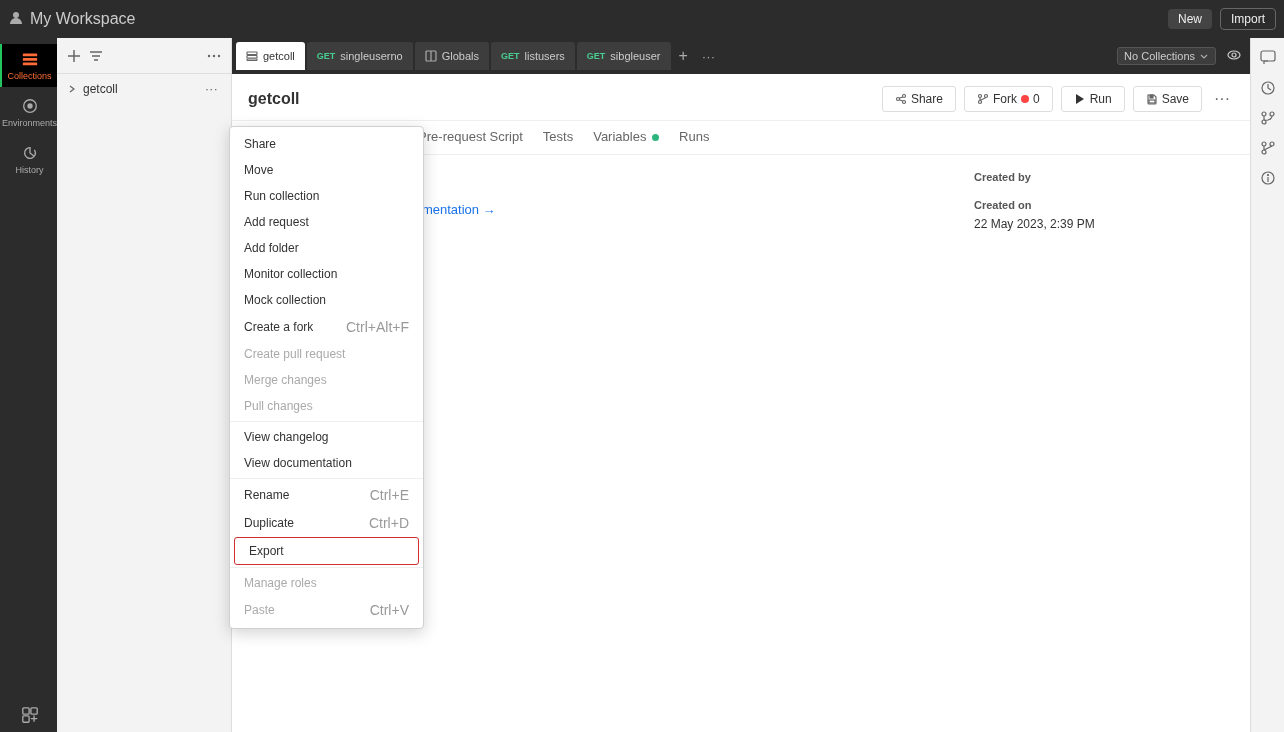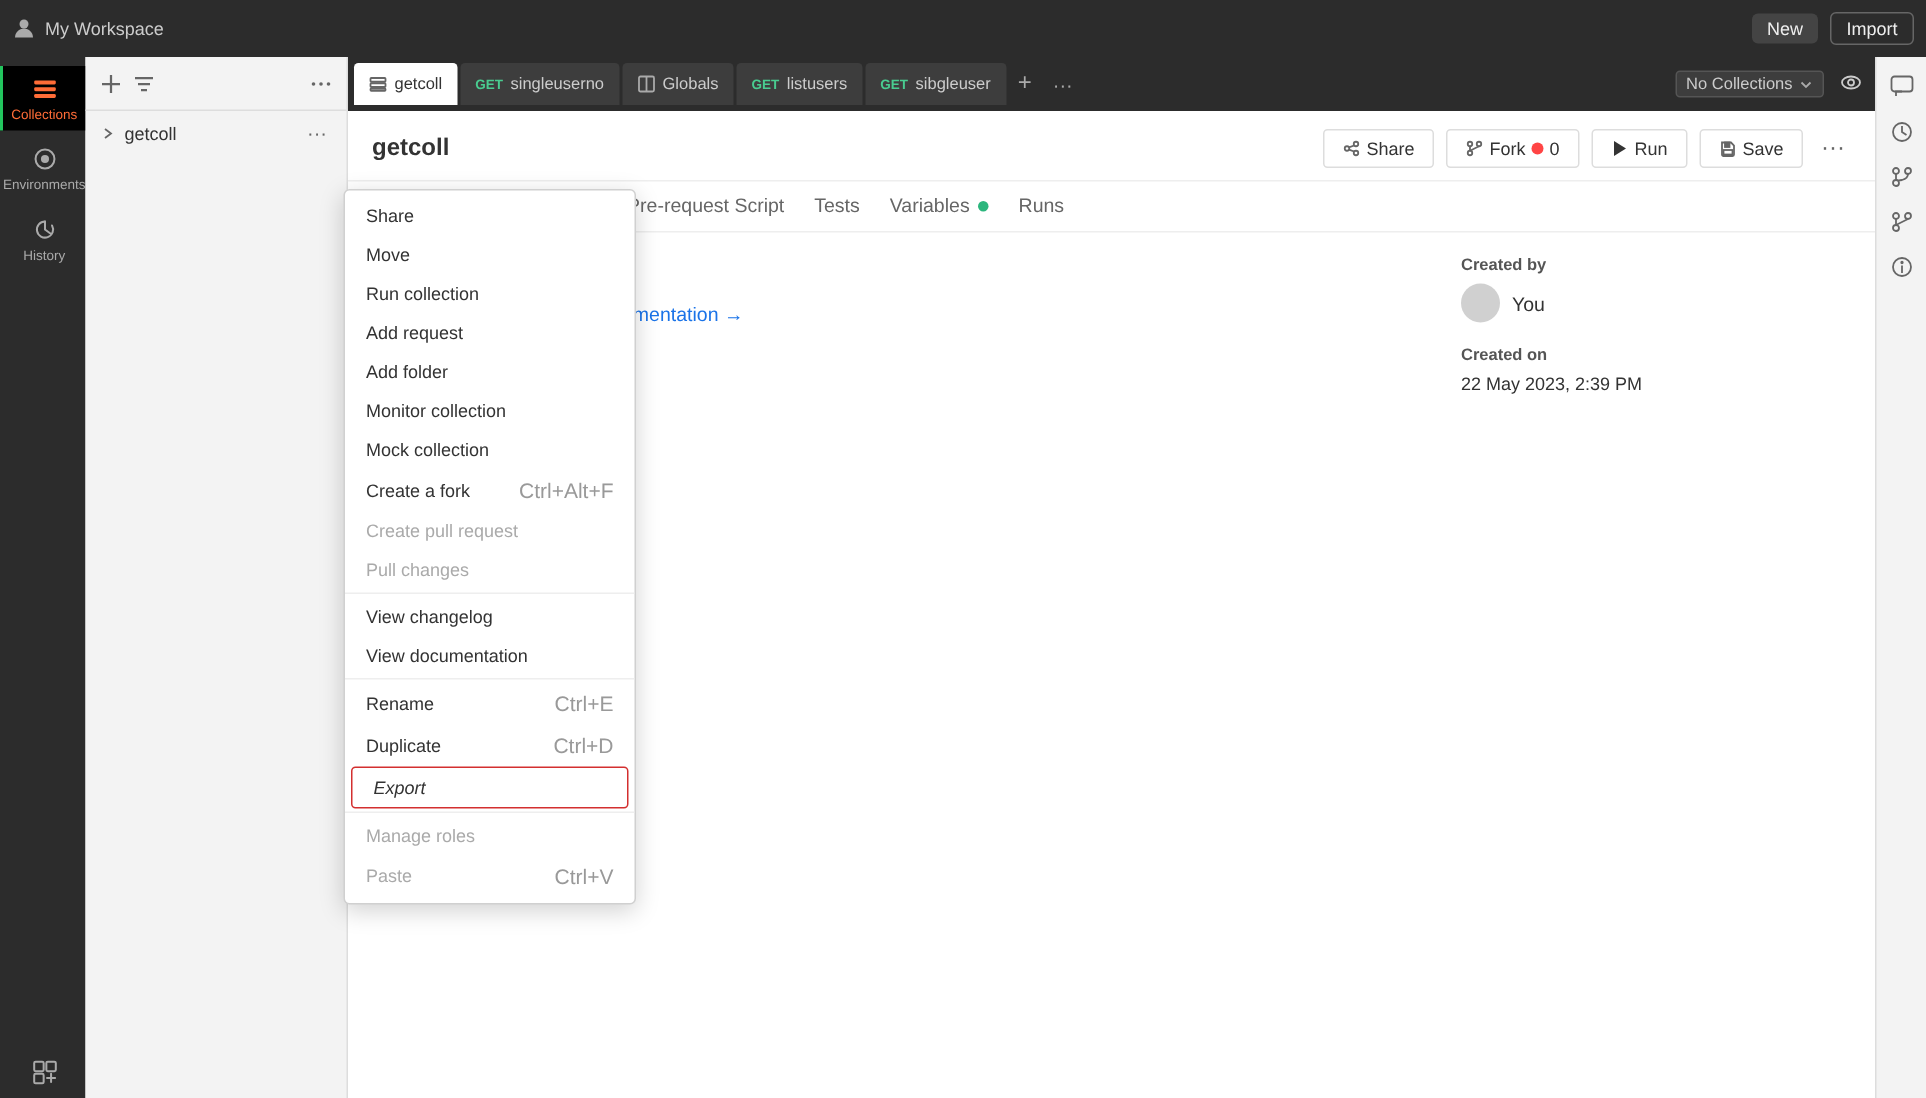--- a/index.html
+++ b/index.html
@@ -1,21 +1,21 @@
 <!DOCTYPE html>
 <html><head>
   <meta charset="utf-8">
   <style>
     * { box-sizing: border-box; margin: 0; padding: 0; }
     body { font-family: -apple-system, BlinkMacSystemFont, 'Segoe UI', sans-serif; font-size: 13px; background: #fff; overflow: hidden; width: 1284px; height: 732px; }
 
     
     .app { display: flex; flex-direction: column; height: 732px; width: 1284px; }
     .titlebar { display: flex; align-items: center; height: 38px; background: #2c2c2c; padding: 0 8px; gap: 8px; flex-shrink: 0; }
-    .titlebar-workspace { color: #ccc; font-size: 12px; display: flex; align-items: center; gap: 6px; margin-right: auto; }
+    .titlebar-workspace { color: #ccc; font-size: 16px; display: flex; align-items: flex-start; gap: 6px; margin-right: auto; }
     .titlebar-workspace svg { width: 16px; height: 16px; fill: #aaa; }
     .titlebar-btn { background: #444; color: #eee; border: none; border-radius: 4px; padding: 3px 10px; font-size: 12px; cursor: pointer; }
     .titlebar-btn.import { background: transparent; border: 1px solid #666; }
 
     .main-area { display: flex; flex: 1; overflow: hidden; }
 
     
     .icon-sidebar { width: 57px; background: #2c2c2c; display: flex; flex-direction: column; align-items: center; padding-top: 6px; gap: 4px; flex-shrink: 0; }
     .icon-sidebar-item { display: flex; flex-direction: column; align-items: center; padding: 6px 0; width: 100%; cursor: pointer; color: #aaa; font-size: 9px; gap: 3px; border-left: 2px solid transparent; }
     .icon-sidebar-item.active { color: #ff6c37; border-left: 2px solid #22c55e; background: #000000; }
@@ -196,39 +196,42 @@
               <span>Mock collection</span>
             </div>
           <div class="menu-item">
             <span>Create a fork</span>
             <span class="shortcut">Ctrl+Alt+F</span>
           </div>
           <div class="menu-item disabled">
               <span>Create pull request</span>
             </div>
           <div class="menu-item disabled">
+              <span>Merge changes</span>
+            </div>
+          <div class="menu-item disabled">
               <span>Pull changes</span>
             </div>
           <div class="menu-divider"></div>
           <div class="menu-item">
               <span>View changelog</span>
             </div>
           <div class="menu-item">
               <span>View documentation</span>
             </div>
           <div class="menu-divider"></div>
           <div class="menu-item">
             <span>Rename</span>
             <span class="shortcut">Ctrl+E</span>
           </div>
           <div class="menu-item">
             <span>Duplicate</span>
             <span class="shortcut">Ctrl+D</span>
           </div>
-          <div class="menu-item highlighted" style="border:1.5px solid #d32f2f; border-radius:3px; margin:0 4px;font-style:italic;">
+          <div class="menu-item highlighted" style="border:1.5px solid #d32f2f; border-radius:3px; margin:0 4px;">
               <span>Export</span>
             </div>
           <div class="menu-divider"></div>
           <div class="menu-item disabled">
               <span>Manage roles</span>
             </div>
           <div class="menu-item disabled">
             <span>Paste</span>
             <span class="shortcut">Ctrl+V</span>
           </div>
@@ -342,24 +345,20 @@
         </div>
 
         <div class="collection-body">
           <div class="collection-desc">
             <div class="desc-placeholder">Add collection description...</div>
             <a class="view-docs-link">View complete collection documentation →</a>
           </div>
           <div class="collection-meta">
             <div class="meta-section">
               <div class="meta-label">Created by</div>
-              <div class="meta-user">
-                <div class="avatar"></div>
-                <span class="avatar-label">You</span>
-              </div>
             </div>
             <div class="meta-section">
               <div class="meta-label">Created on</div>
               <div class="meta-value">22 May 2023, 2:39 PM</div>
             </div>
           </div>
         </div>
       </div>
     </div>
 

